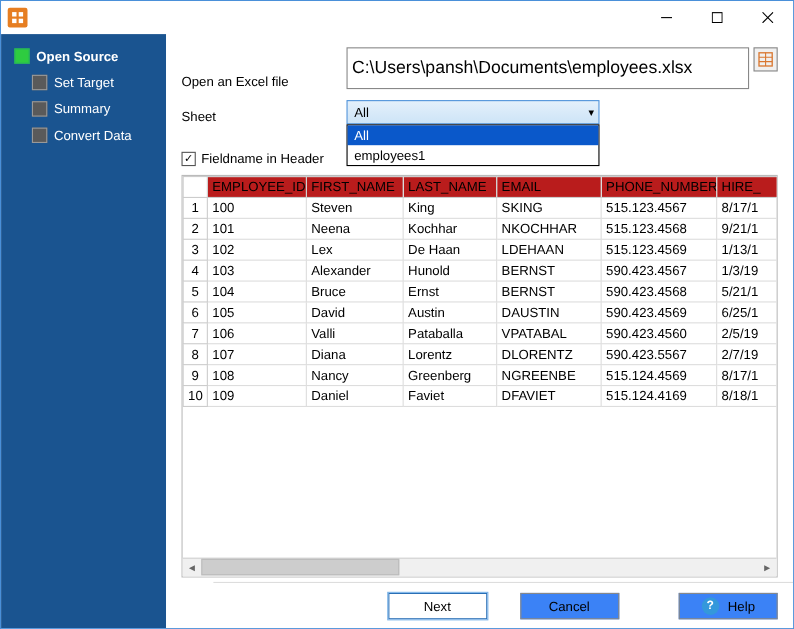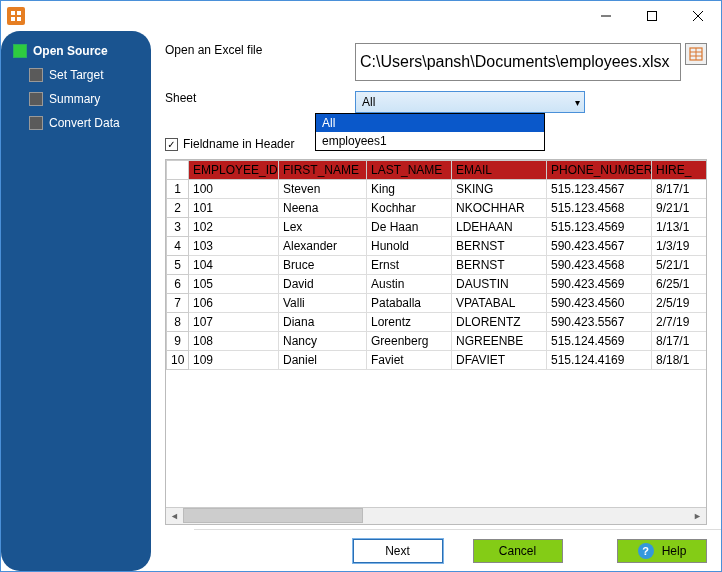--- a/index.html
+++ b/index.html
@@ -10,31 +10,31 @@
   .app-icon { width: 18px; height: 18px; background: #e67e22; border-radius: 2px; display: flex; align-items: center; justify-content: center; }
   .app-icon svg { width: 12px; height: 12px; }
   .win-controls { display: flex; }
   .win-btn { width: 46px; height: 30px; display: flex; align-items: center; justify-content: center; cursor: default; }
   .win-btn svg { width: 10px; height: 10px; }
   
   
   .main { flex: 1; display: flex; min-height: 0; }
   
   
-  .sidebar { width: 150px; background: #1a5490; color: #fff; padding: 8px 0 8px 8px; font-size: 12px; border-radius: 19px; }
+  .sidebar { width: 150px; background: #1a5490; color: #fff; padding: 8px 0 8px 8px; font-size: 12px; }
   .nav-item { display: flex; align-items: center; padding: 5px 4px; gap: 6px; white-space: nowrap; }
   .nav-item.child { margin-left: 16px; }
   .nav-box { width: 14px; height: 14px; border: 1px solid #999; background: #5a5a5a; flex-shrink: 0; }
   .nav-box.active { background: #2ecc40; border-color: #27ae60; }
   .nav-item.active { font-weight: bold; }
   
   
   .content { flex: 1; display: flex; flex-direction: column; background: #fff; min-width: 0; }
   .form-area { padding: 12px 14px 8px 14px; }
-  .form-row { display: flex; align-items: flex-start; margin-bottom: 10px; position: relative; gap: 40px; }
+  .form-row { display: flex; align-items: flex-end; margin-bottom: 10px; position: relative; }
   .form-label { width: 150px; font-size: 12px; }
   .form-control { flex: 1; }
   .text-input { width: 100%; height: 38px; border: 1px solid #888; padding: 0 4px; font-size: 16px; }
   .browse-btn { width: 24px; height: 22px; margin-left: 4px; border: 1px solid #888; background: #f0f0f0; display: flex; align-items: center; justify-content: center; cursor: default; }
   .browse-btn svg { width: 16px; height: 16px; }
   .select-box { width: 230px; height: 22px; border: 1px solid #4a90d9; background: linear-gradient(#e4f0fb,#cde4f7); display: flex; align-items: center; justify-content: space-between; padding: 0 4px 0 6px; font-size: 12px; }
   .select-arrow { font-size: 10px; }
   .dropdown { position: absolute; top: 22px; left: 150px; width: 230px; border: 1px solid #000; background: #fff; z-index: 20; }
   .dropdown-item { padding: 2px 6px; font-size: 12px; }
   .dropdown-item.selected { background: #0a58ca; color: #fff; }
@@ -50,21 +50,21 @@
   .rownum-col { width: 22px; text-align: center; background: #fff; }
   th.rownum-col { background: #fff; }
   td.rownum-col { border-color: #ccc; }
   .hscroll { height: 17px; background: #f0f0f0; display: flex; align-items: center; border-top: 1px solid #ccc; }
   .hscroll-btn { width: 17px; height: 17px; background: #f0f0f0; display: flex; align-items: center; justify-content: center; font-size: 9px; color: #666; }
   .hscroll-track { flex: 1; height: 17px; background: #f0f0f0; position: relative; }
   .hscroll-thumb { position: absolute; left: 0; top: 0; height: 15px; width: 180px; background: #cdcdcd; border: 1px solid #bbb; }
   
   
   .button-bar { height: 42px; display: flex; align-items: center; justify-content: center; gap: 30px; border-top: 1px solid #ddd; padding: 0 14px; position: relative; margin-left: 43px; }
-  .btn { width: 90px; height: 24px; border: 1px solid #888; background: #84cc16; font-size: 12px; display: flex; align-items: center; justify-content: center; gap: 4px; }
+  .btn { width: 90px; height: 24px; border: 1px solid #888; background: #3b82f6; font-size: 12px; display: flex; align-items: center; justify-content: center; gap: 4px; }
   .btn.primary { border: 1px solid #2a6fb5; background: #fff; outline: 1px solid #7bb3e8; }
   .help-cluster { position: absolute; right: 14px; display: flex; align-items: center; }
   .help-icon { width: 16px; height: 16px; border-radius: 50%; background: #3498db; color: #fff; display: flex; align-items: center; justify-content: center; font-size: 11px; font-weight: bold; margin-right: 4px; }
 </style>
 </head>
 <body>
 
 <div class="titlebar">
   <div class="app-icon">
     <svg viewBox="0 0 12 12">

